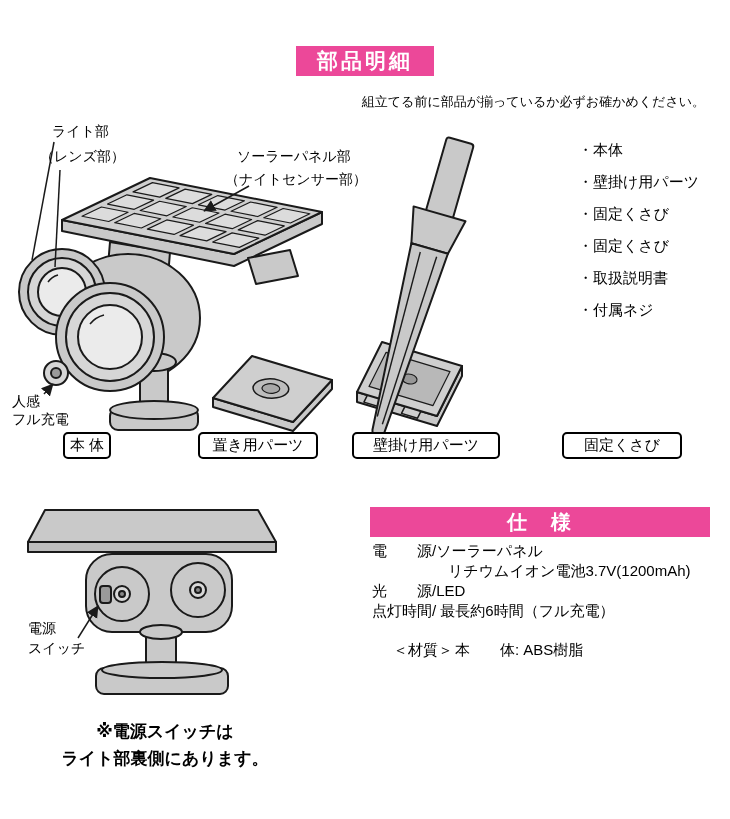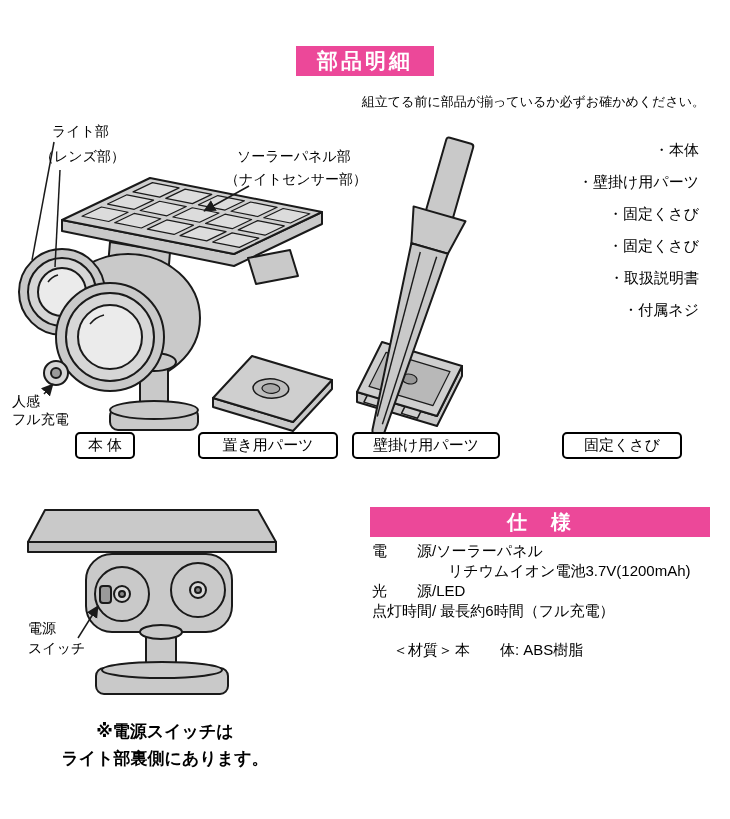--- a/index.html
+++ b/index.html
@@ -15,21 +15,21 @@
   }
   .banner-top  { left:296px; top:46px;  width:138px; height:30px; font-size:21px; letter-spacing:3px; }
   .banner-spec { left:370px; top:507px; width:340px; height:30px; font-size:20px; letter-spacing:2px; }
   .intro { top:93px; right:25px; font-size:13px; white-space:nowrap; }
   .dlabel { font-size:14px; white-space:nowrap; line-height:18px; }
   .partbox {
     border:2px solid #000; border-radius:5px; background:#fff; height:27px;
     box-sizing:border-box; display:flex; align-items:center; justify-content:center;
     font-size:15px; white-space:nowrap;
   }
-  .plist { left:578px; top:134px; font-size:15px; line-height:32px;text-align:right; }
+  .plist { left:578px; top:134px; font-size:15px; line-height:32px; }
   .spec-text { font-size:15px; line-height:20px; white-space:nowrap; }
   .spec-block { left:372px; top:541px; }
   .spec-indent { padding-left:76px; }
   .mat { left:393px; top:638px; display:flex; font-size:15px; line-height:23px; white-space:nowrap; }
   .mat-head { margin-right:2px; }
   .note { left:40px; top:718px; width:250px; text-align:center; font-weight:bold; font-size:17px; line-height:27px; }
   .pwr { left:28px; top:618px; font-size:14px; line-height:20px; white-space:nowrap; }
   svg { display:block; }
 </style>
 </head>
@@ -133,24 +133,24 @@
 
   <div class="abs dlabel" style="left:52px;top:122px">ライト部</div>
   <div class="abs dlabel" style="left:40px;top:147px">（レンズ部）</div>
   <div class="abs dlabel" style="left:237px;top:147px">ソーラーパネル部</div>
   <div class="abs dlabel" style="left:225px;top:170px">（ナイトセンサー部）</div>
   <div class="abs dlabel" style="left:12px;top:392px">
     <div>人感</div>
     <div>フル充電</div>
   </div>
 
-  <div class="abs partbox" style="left:75px;top:432px;width:60px">
+  <div class="abs partbox" style="left:63px;top:432px;width:48px">
       <span>本 体</span>
     </div>
-  <div class="abs partbox" style="left:198px;top:432px;width:140px">
+  <div class="abs partbox" style="left:198px;top:432px;width:120px">
       <span>置き用パーツ</span>
     </div>
   <div class="abs partbox" style="left:352px;top:432px;width:148px">
       <span>壁掛け用パーツ</span>
     </div>
   <div class="abs partbox" style="left:562px;top:432px;width:120px">
       <span>固定くさび</span>
     </div>
 
   <div class="abs plist">

